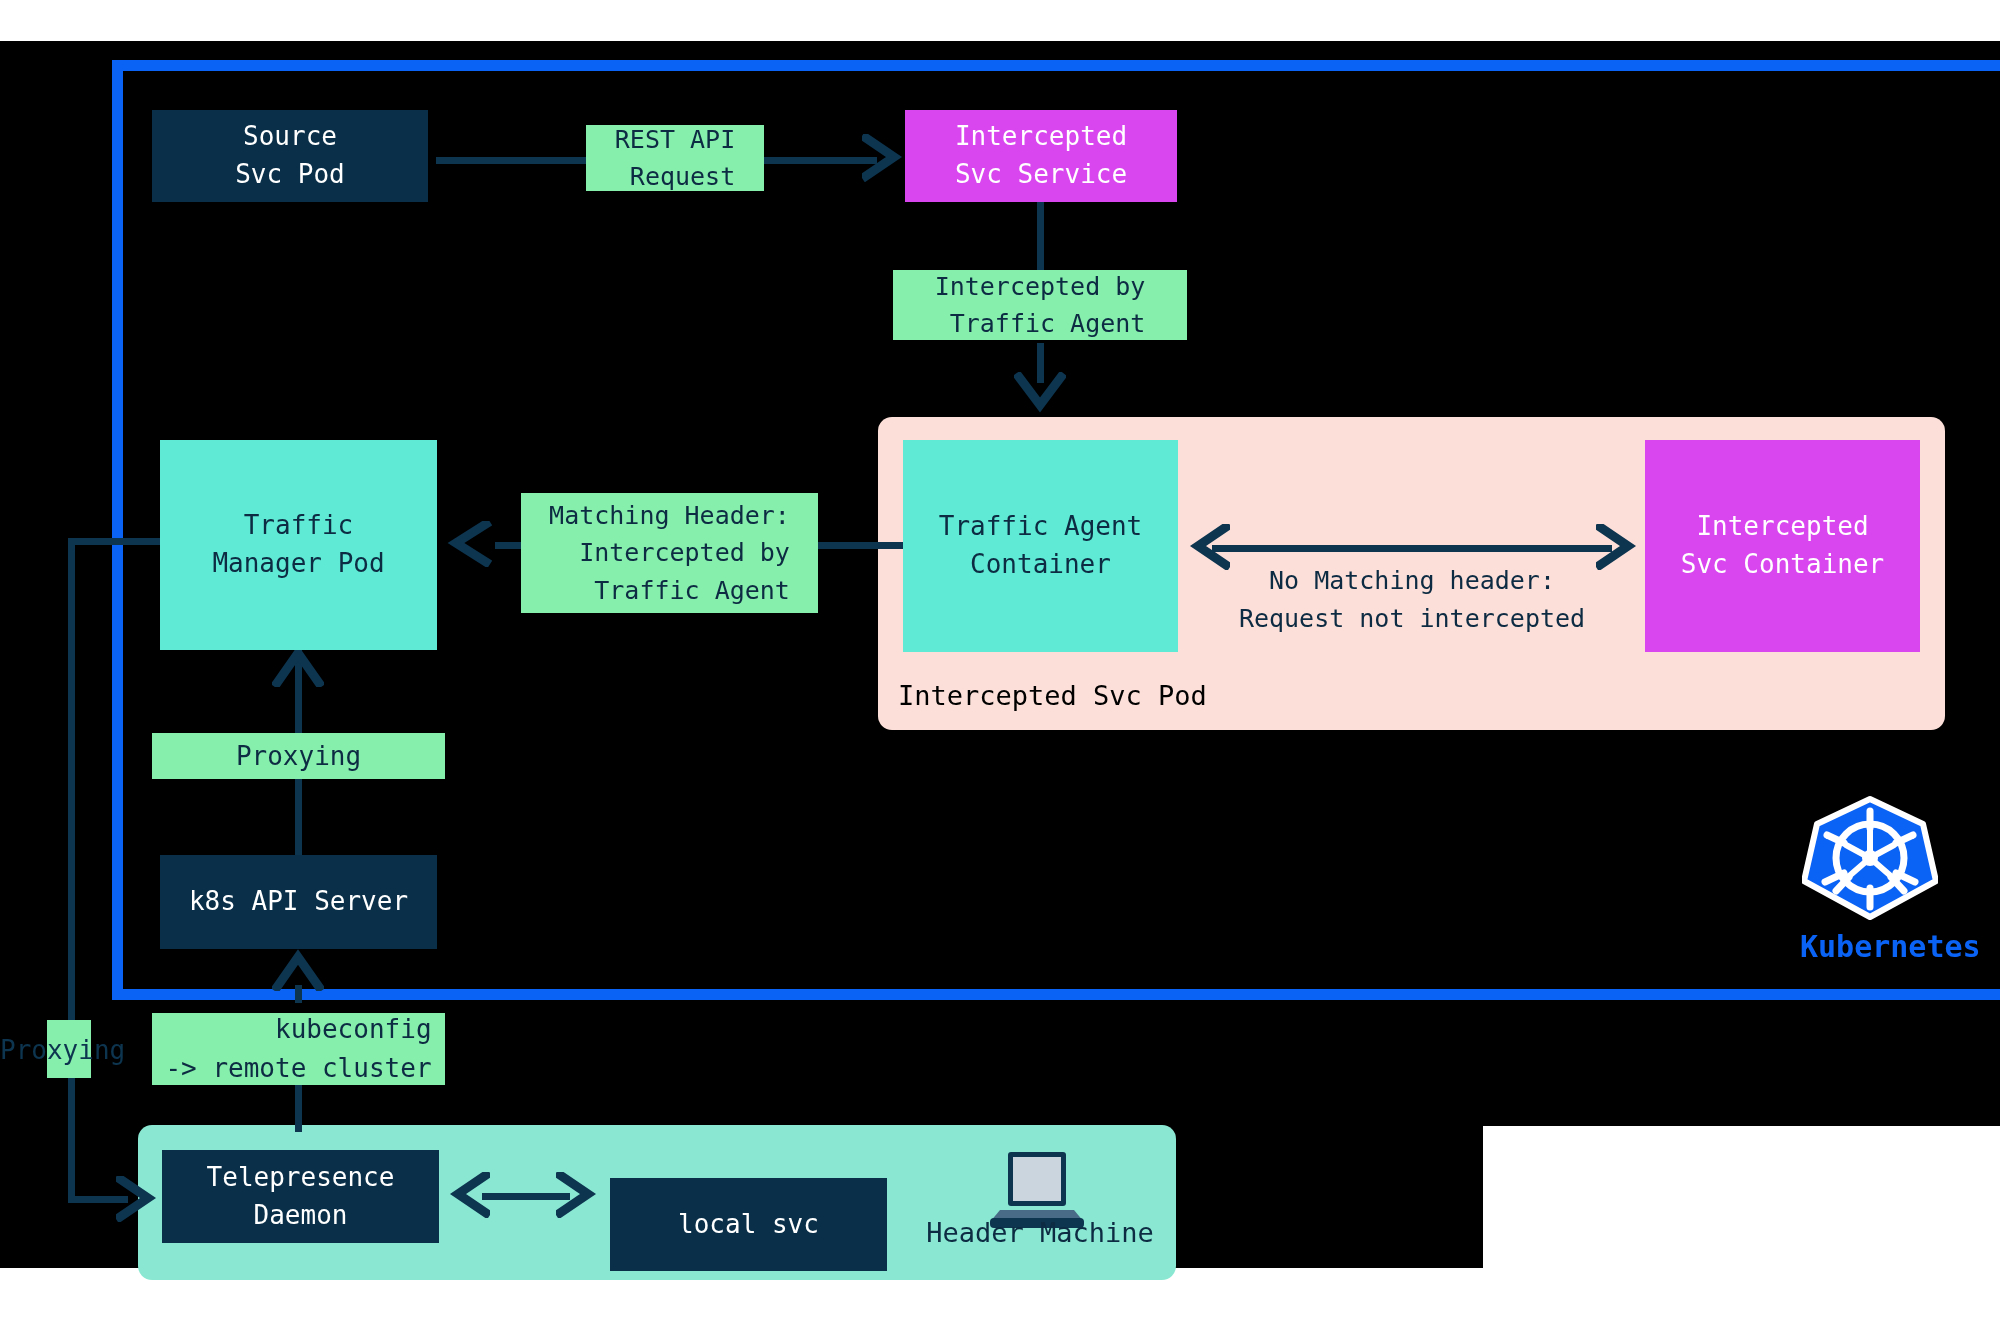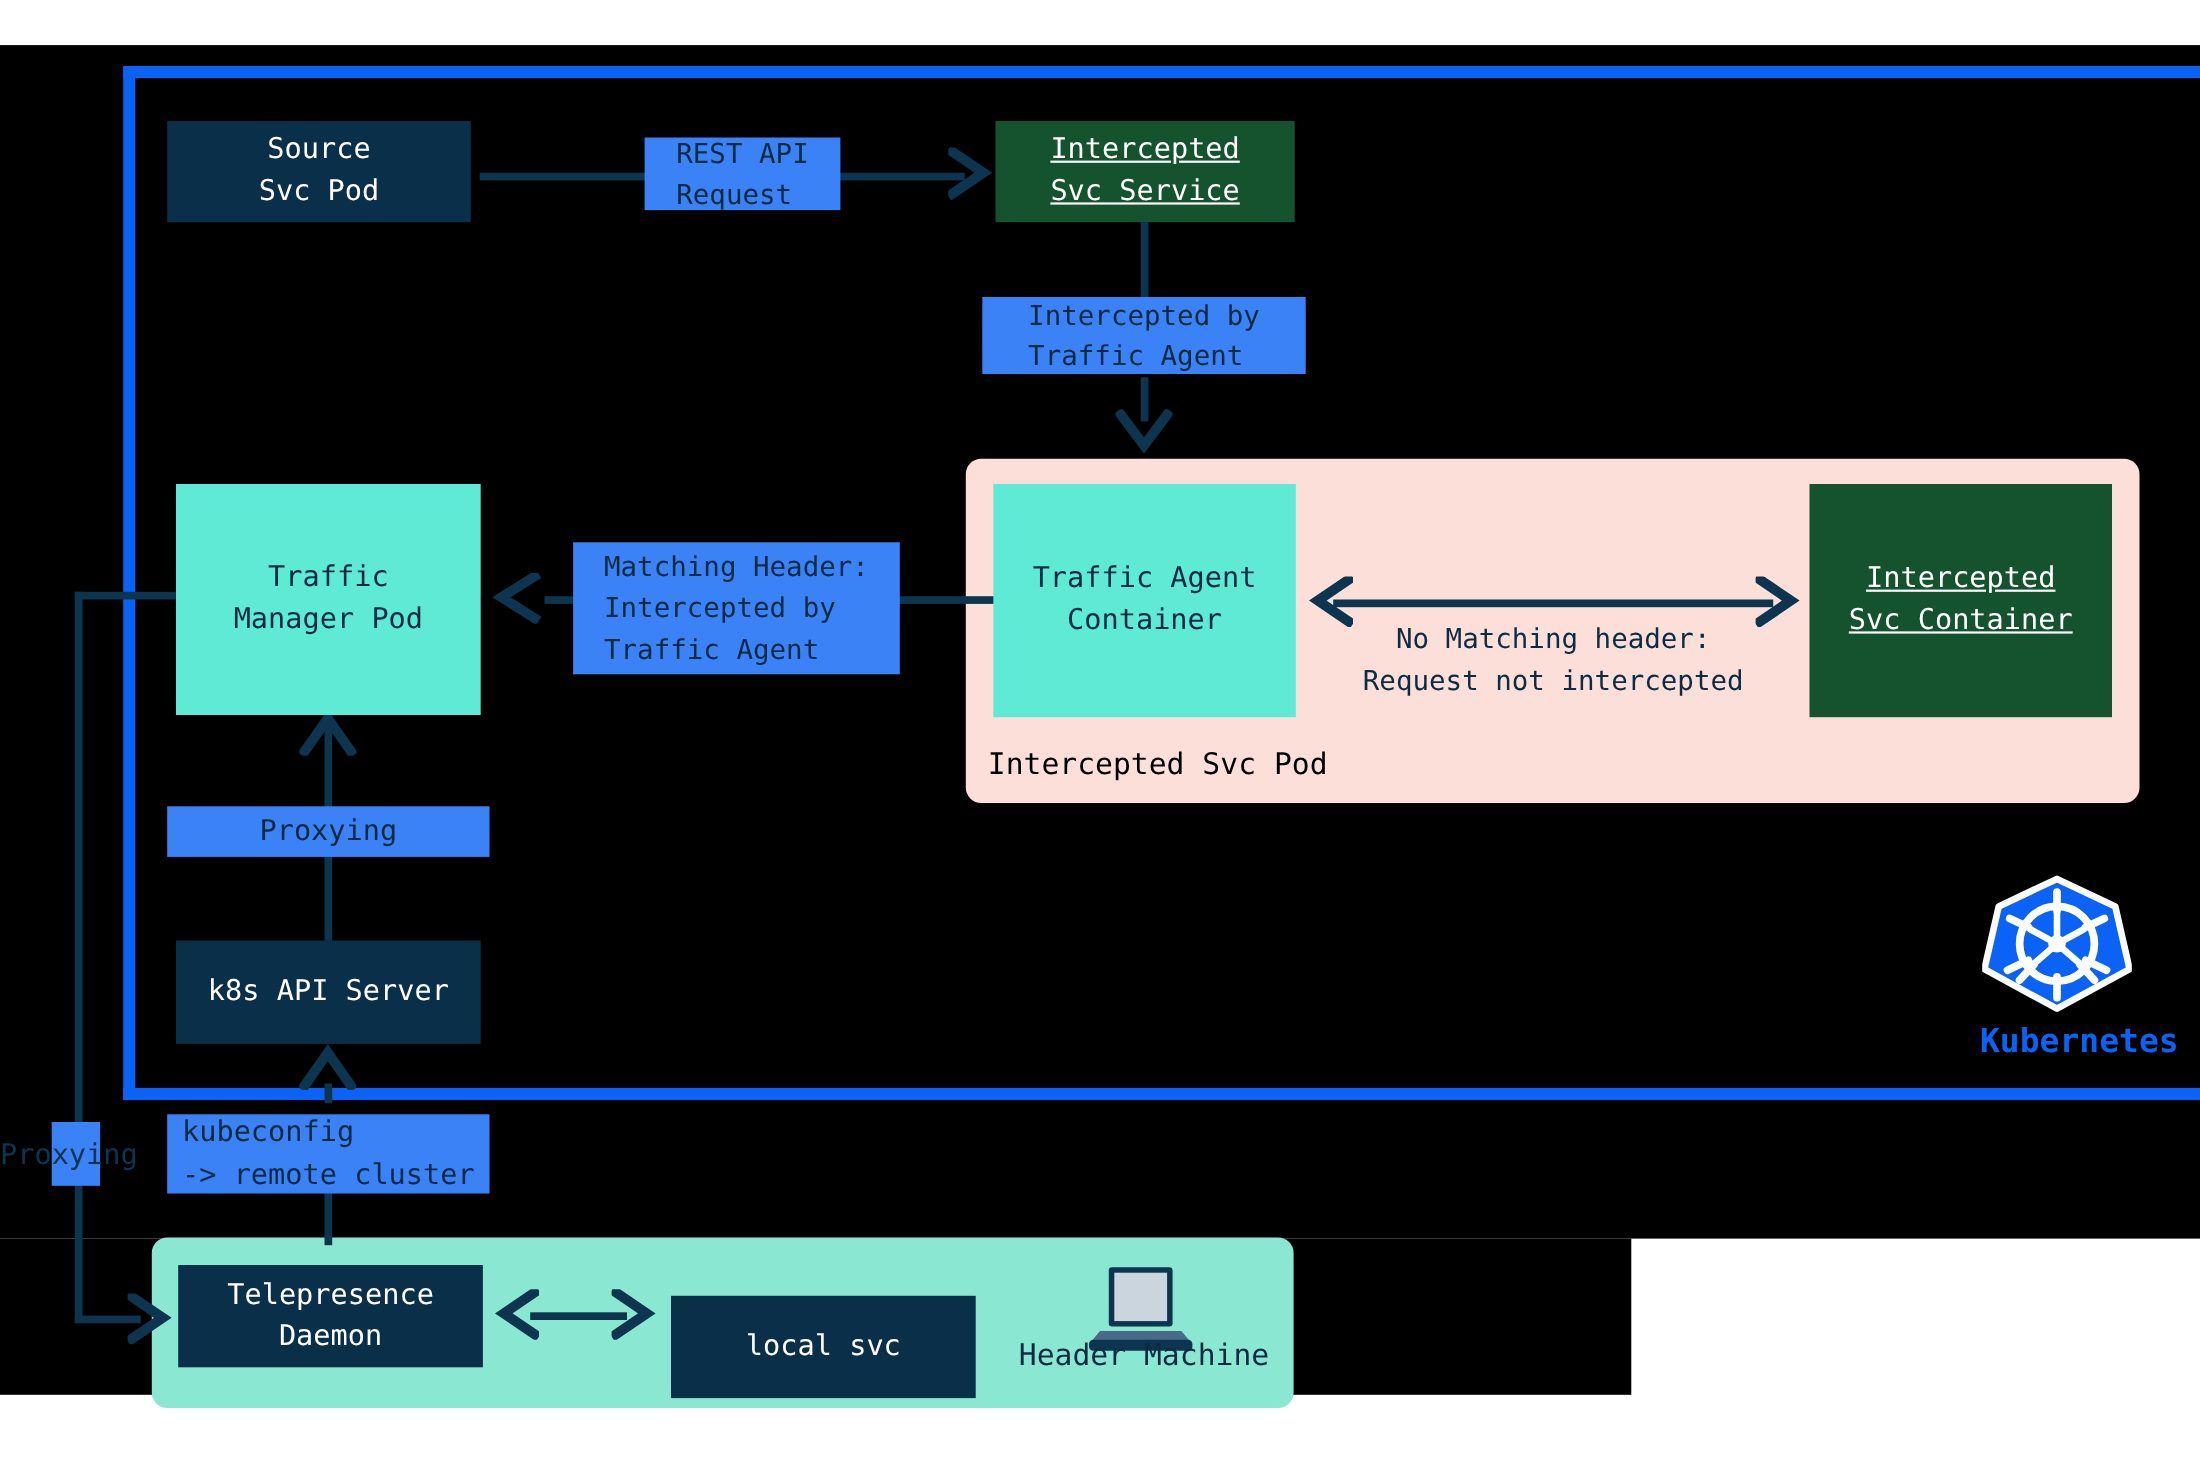--- a/index.html
+++ b/index.html
@@ -42,32 +42,32 @@
     display: flex;
     align-items: center;
     justify-content: center;
     text-align: center;
     box-sizing: border-box;
     z-index: 6;
     line-height: 1.45;
     white-space: pre-line;
   }
   .box-dark  { background: #0a3049; color: #ffffff; }
-  .box-slate { background: #14532d; color: #ffffff; text-decoration: underline; }
+  .box-slate { background: #d946ef; color: #ffffff; }
   .box-grey  { background: #5eead4; color: #0d2b42; }
 
   
   .chip {
     position: absolute;
-    background: #3b82f6;
+    background: #86efac;
     color: #0d2b42;
     display: flex;
     align-items: center;
     justify-content: center;
-    text-align: left;
+    text-align: right;
     box-sizing: border-box;
     z-index: 8;
     line-height: 1.5;
     white-space: pre-line;
     padding: 4px 10px;
   }
 
   
   .plain-label {
     position: absolute;

